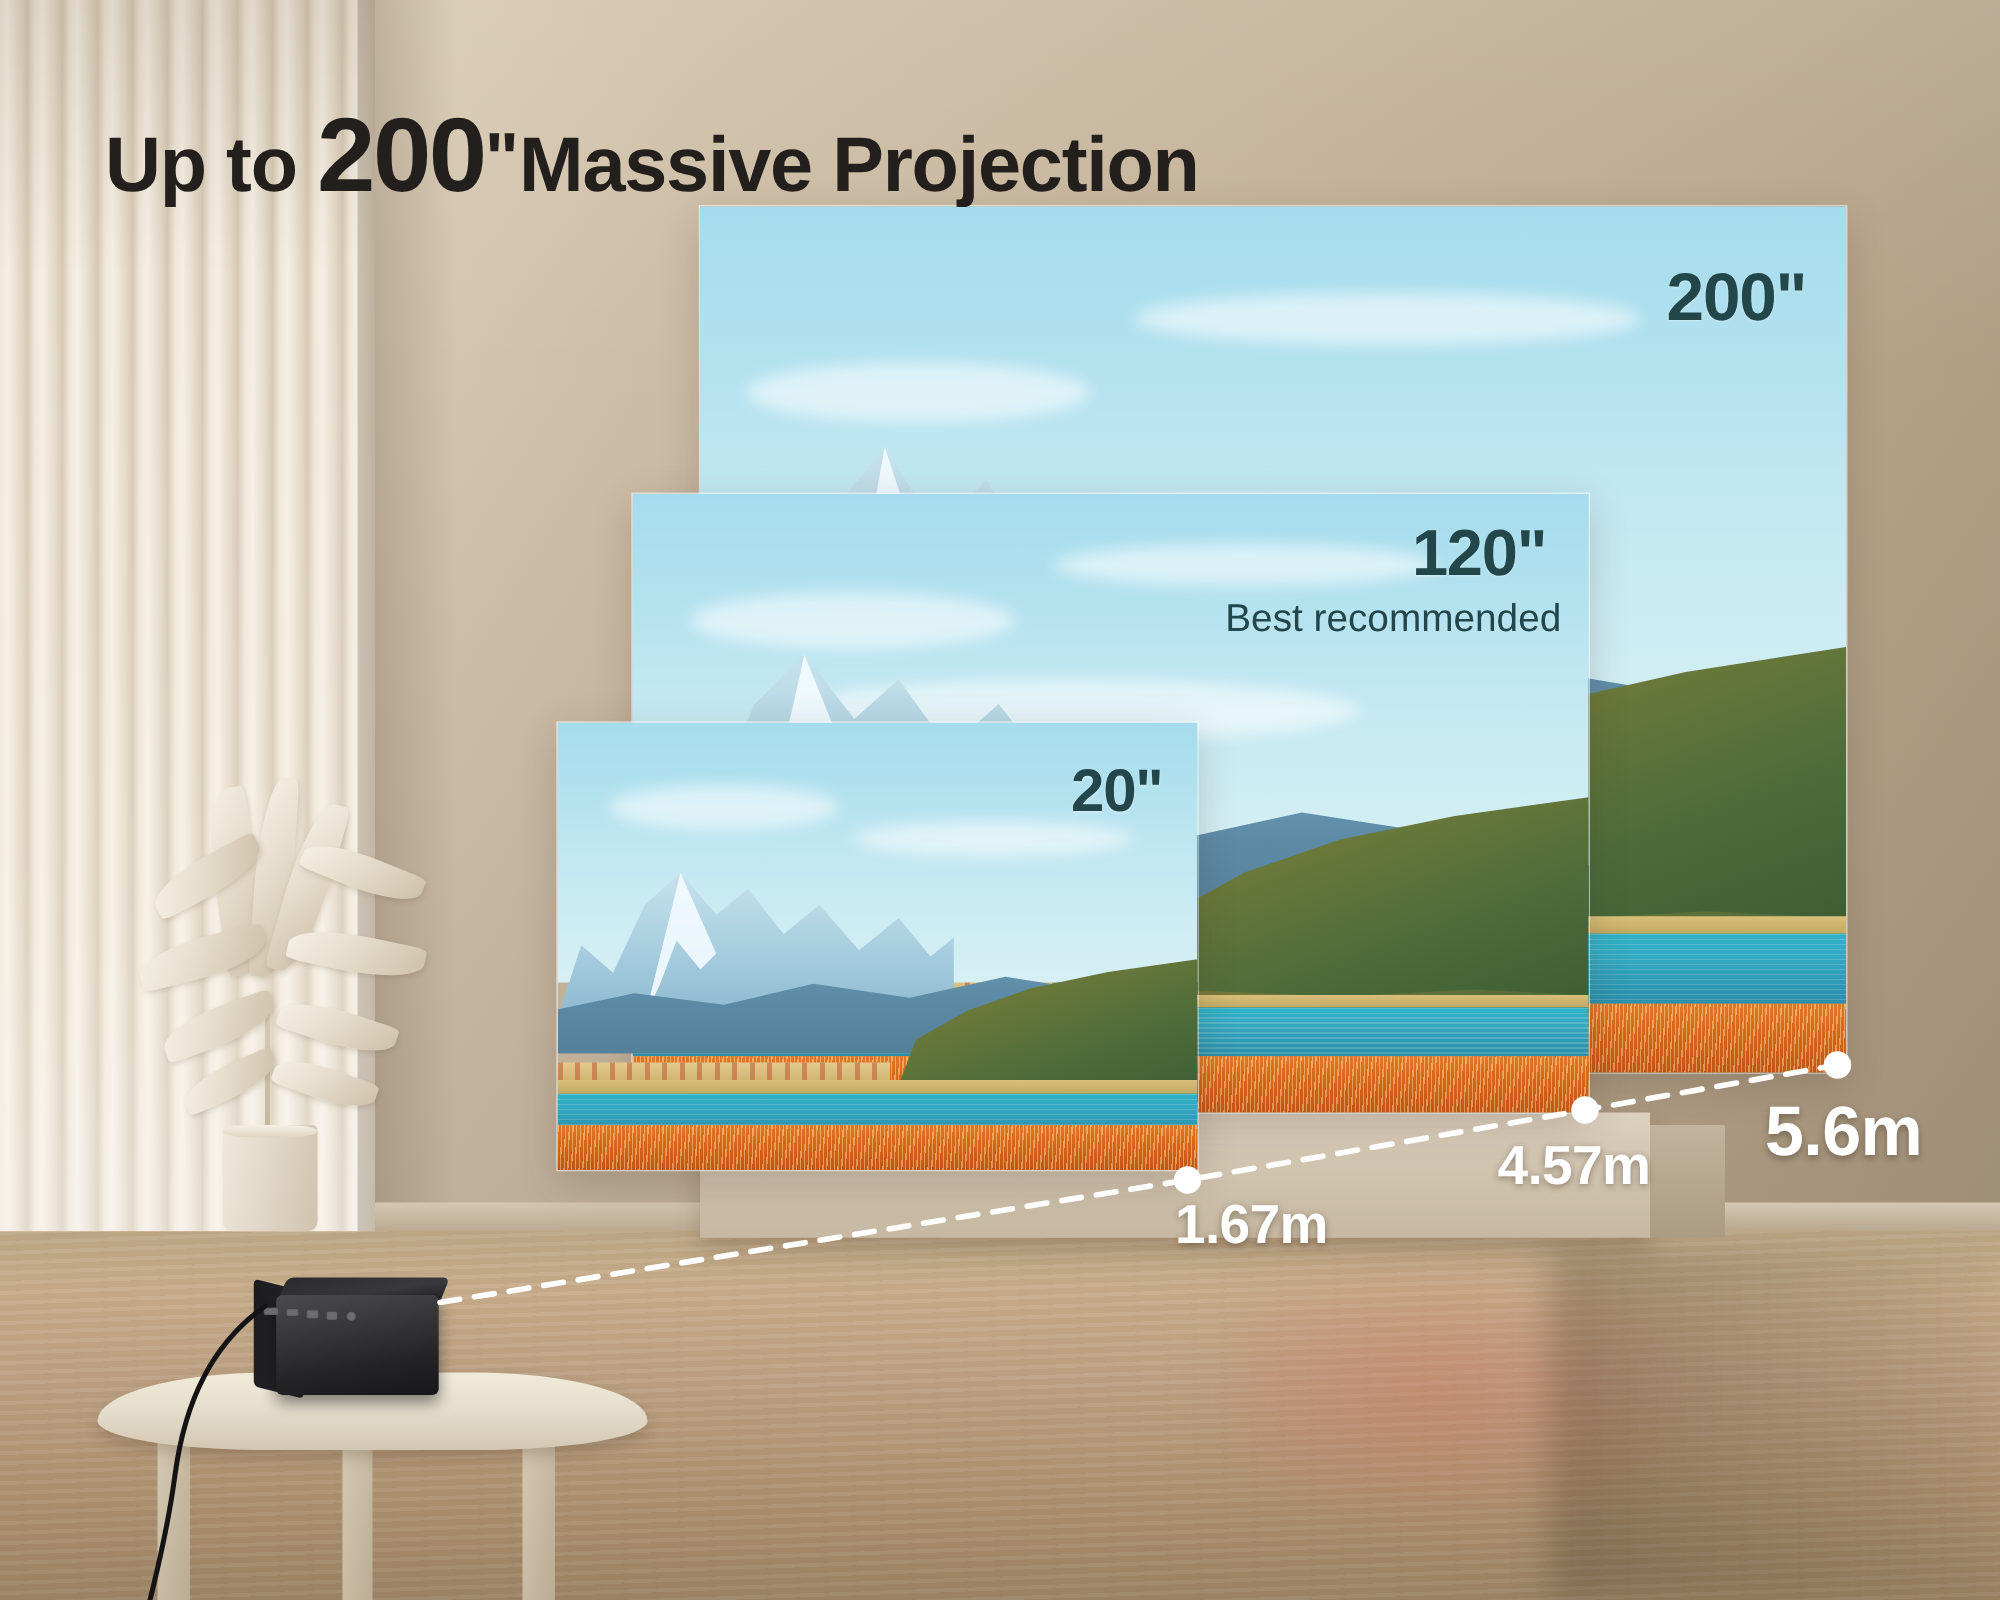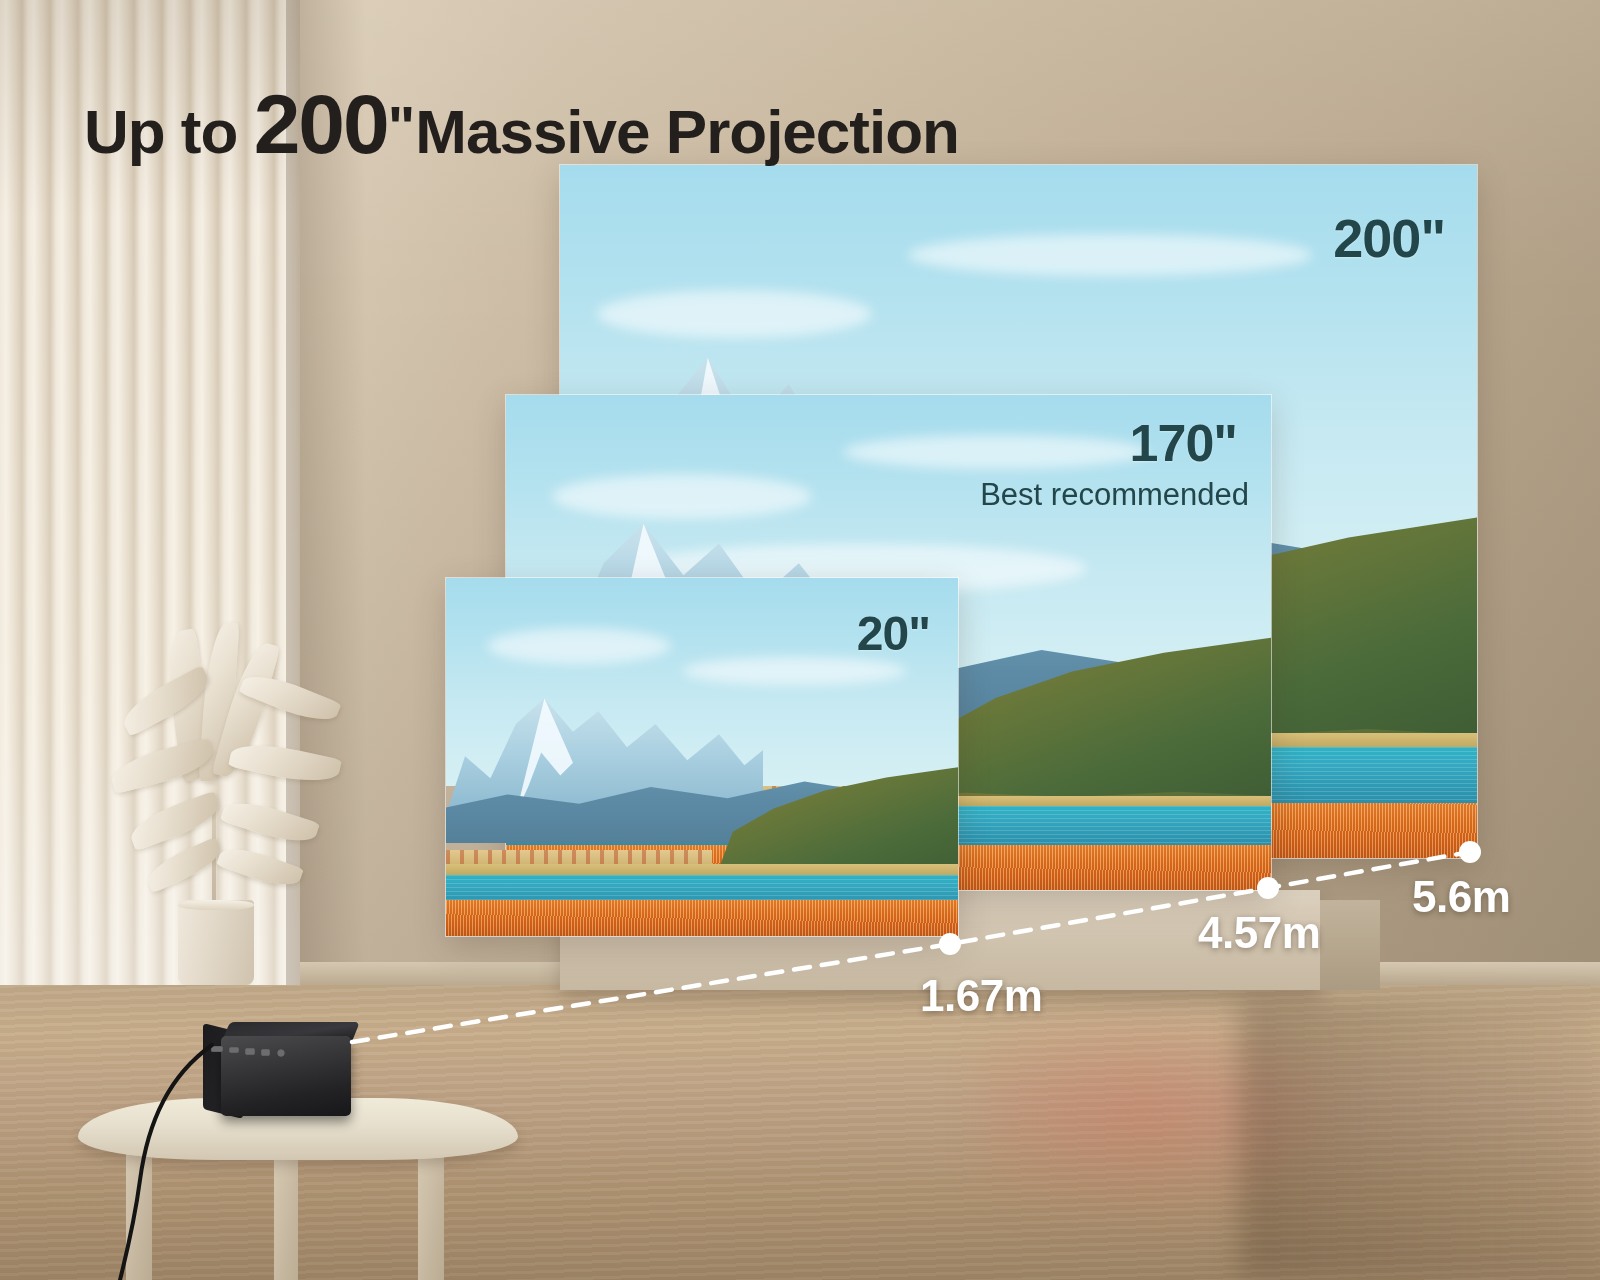--- a/index.html
+++ b/index.html
@@ -218,21 +218,21 @@
       <div class="snowcap" style="left:0;top:22%;width:58%;height:40%;"></div>
       <div class="midhill" style="left:0;top:42%;width:100%;height:28%;"></div>
       <div class="forest" style="left:0;top:46%;width:100%;height:38%;"></div>
       <div class="forest2" style="left:0;top:72%;width:100%;height:11%;"></div>
       <div class="village" style="left:0;top:78%;width:44%;height:3.5%;"></div>
       <div class="shore" style="left:0;top:81%;width:100%;height:2%;"></div>
       <div class="lake" style="left:0;top:83%;width:100%;height:8%;"></div>
       <div class="reeds" style="left:0;top:91%;width:100%;height:9%;"></div>
     </div>
     <div class="size-label" style="right:34px;top:18px;font-size:52px;">
-      <span>170</span><span>"</span>
+      <span>120</span><span>"</span>
     </div>
     <div class="size-sub" style="right:22px;top:82px;font-size:31px;">Best recommended</div>
   </div>
 
   <div class="screen" id="s60" style="left:446px;top:578px;width:512px;height:358px;">
     <div class="scene">
       <div class="sky" style="height:58%;"></div>
       <div class="cloud" style="left:8%;top:14%;width:36%;height:10%;"></div>
       <div class="cloud" style="left:46%;top:22%;width:44%;height:8%;"></div>
       <div class="farmt" style="left:0;top:30%;width:62%;height:36%;"></div>
@@ -271,21 +271,21 @@
   <svg class="measure-svg" viewBox="0 0 1600 1280">
 
     <path d="M 212,1045 C 170,1075 148,1120 140,1180 C 134,1225 126,1255 120,1280" fill="none" stroke="#141414" stroke-width="4" stroke-linecap="round"></path>
 
     <path d="M 352,1042 L 950,944 L 1268,888 L 1470,852" fill="none" stroke="#ffffff" stroke-width="4.5" stroke-dasharray="16 12" stroke-linecap="round"></path>
     <circle cx="950" cy="944" r="11" fill="#ffffff"></circle>
     <circle cx="1268" cy="888" r="11" fill="#ffffff"></circle>
     <circle cx="1470" cy="852" r="11" fill="#ffffff"></circle>
   </svg>
 
-  <div class="dist-label" style="left:920px;top:955px;font-size:44px;margin-top:16px;">1.67m</div>
+  <div class="dist-label" style="left:940px;top:955px;font-size:44px;">1.67m</div>
   <div class="dist-label" style="left:1198px;top:908px;font-size:44px;">4.57m</div>
-  <div class="dist-label" style="left:1412px;top:872px;font-size:44px;">5.6m</div>
+  <div class="dist-label" style="left:1412px;top:872px;font-size:56px;">5.6m</div>
 
   <div class="headline">
     <span class="h-small">Up to</span><span class="h-small"> </span><span class="h-big">200</span><span class="h-quote">"</span><span class="h-small">Massive Projection</span>
   </div>
 
 </div>
 
 </body></html>

